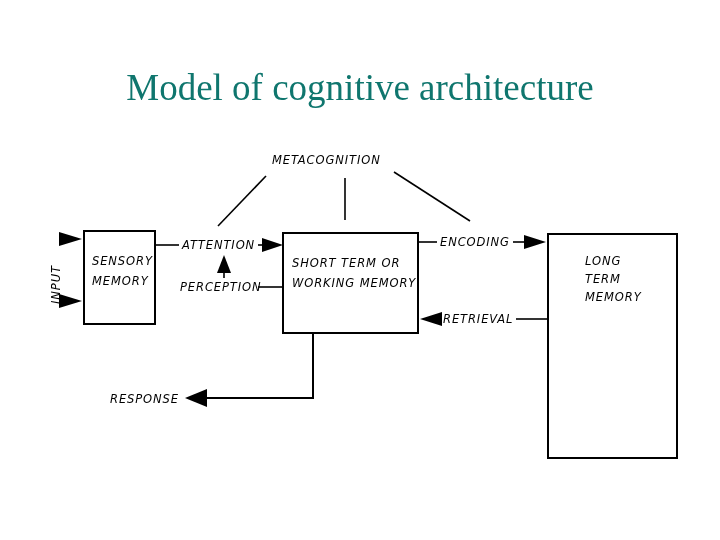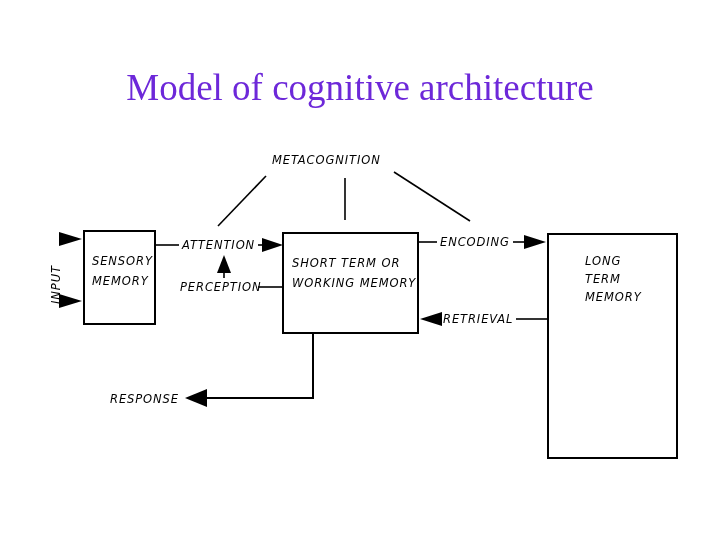--- a/index.html
+++ b/index.html
@@ -23,21 +23,21 @@
   }
   #title {
     position: absolute;
     left: 0;
     top: 66px;
     width: 720px;
     text-align: center;
     font-family: "Liberation Serif", "DejaVu Serif", serif;
     font-size: 37px;
     line-height: 44px;
-    color: #6d28d9;
+    color: #0f766e;
     letter-spacing: 0px;
     white-space: nowrap;
   }
   #diagram {
     position: absolute;
     left: 0;
     top: 6px;
     width: 656px;
     height: 540px;
     font-style: italic;

